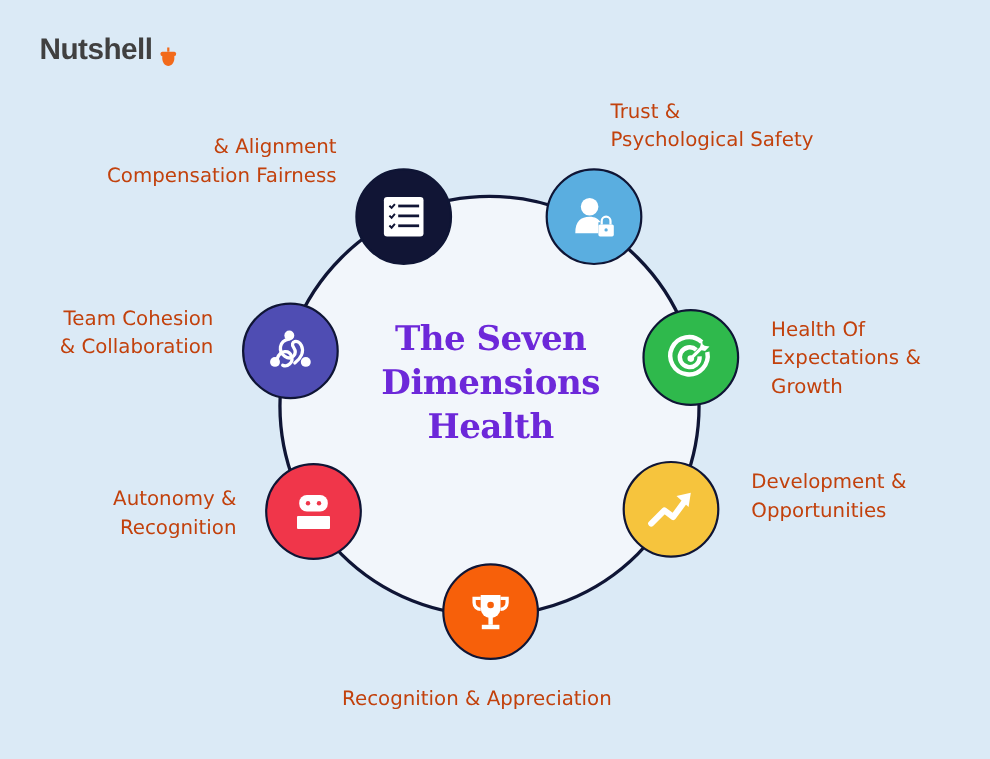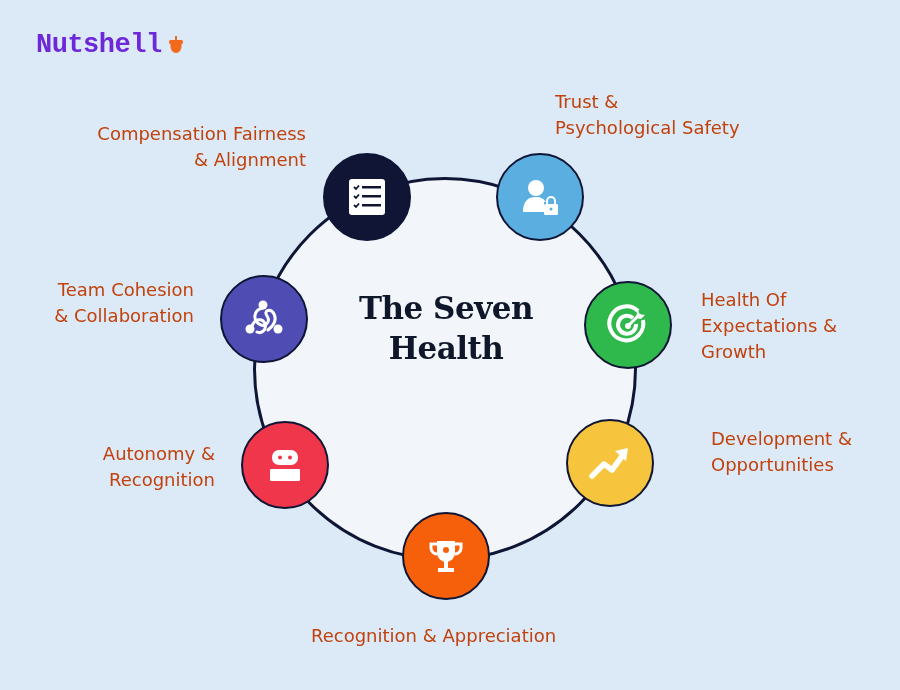--- a/index.html
+++ b/index.html
@@ -5,37 +5,37 @@
   html, body { margin: 0; padding: 0; }
   body {
     width: 900px; height: 690px;
     background: #dbeaf6;
     position: relative; overflow: hidden;
     font-family: "DejaVu Sans", sans-serif;
     color: #0f1535;
   }
   .logo {
     position: absolute; left: 36px; top: 30px;
-    font-family: Liberation Mono, monospace;
+    font-family: Liberation Sans, sans-serif;
     font-weight: 700; font-size: 27px; letter-spacing: -0.5px;
-    color: #6d28d9; display: flex; align-items: center;
+    color: #404040; display: flex; align-items: flex-end;
   }
   .logo .acorn { margin-left: 6px; width: 16px; height: 18px; }
   .ring {
     position: absolute; left: 253px; top: 177px;
     width: 378px; height: 378px;
     border: 3px solid #0f1535; border-radius: 50%;
     background: #f2f6fb;
   }
   .center-title {
     position: absolute; left: 318px; top: 288px; width: 256px;
     text-align: center;
     font-family: "DejaVu Serif", serif;
     font-weight: 700; font-size: 31px; line-height: 40px;
-    color: #0f172a; letter-spacing: -0.5px;
+    color: #6d28d9; letter-spacing: -0.5px;
   }
   .node {
     position: absolute; width: 88px; height: 88px;
     border: 2.5px solid #0f1535; border-radius: 50%;
     display: flex; align-items: center; justify-content: center;
     box-sizing: border-box;
   }
   .node svg { width: 46px; height: 46px; }
   .label {
     position: absolute; font-size: 18px; line-height: 26px;
@@ -52,37 +52,38 @@
     <rect x="7" y="0" width="2" height="4" fill="#f26a1b"></rect>
     <rect x="1" y="4" width="14" height="4" rx="1.5" fill="#f26a1b"></rect>
     <path d="M2.5 8 H13.5 V10 C13.5 14 11 17 8 17 C5 17 2.5 14 2.5 10 Z" fill="#f26a1b"></path>
   </svg>
 </div>
 
 <div class="ring"></div>
 
 <div class="center-title">
   <div>The Seven</div>
+  <div>Dimensions</div>
   <div>Health</div>
 </div>
 
 <div class="node" style="left:323px; top:153px; background:#111535;">
   <svg viewBox="0 0 46 46">
     <rect x="5" y="5" width="36" height="36" rx="3" fill="#ffffff"></rect>
     <path d="M10 13 l2 2 l3 -3.5" stroke="#111535" stroke-width="1.8" fill="none"></path>
     <rect x="18" y="12" width="19" height="2.5" fill="#111535"></rect>
     <path d="M10 22 l2 2 l3 -3.5" stroke="#111535" stroke-width="1.8" fill="none"></path>
     <rect x="18" y="21" width="19" height="2.5" fill="#111535"></rect>
     <path d="M10 31 l2 2 l3 -3.5" stroke="#111535" stroke-width="1.8" fill="none"></path>
     <rect x="18" y="30" width="19" height="2.5" fill="#111535"></rect>
   </svg>
 </div>
 <div class="label right-align" style="right:594px; top:121px;">
+  <div>&amp; Alignment</div>
   <div>Compensation Fairness</div>
-  <div>&amp; Alignment</div>
 </div>
 
 <div class="node" style="left:496px; top:153px; background:#5aaee0;">
   <svg viewBox="0 0 46 46">
     <circle cx="19" cy="14" r="8" fill="#ffffff"></circle>
     <path d="M6 38 C6 27 11 23 19 23 C24 23 27 25 29 28 L27 28 L27 38 Z" fill="#ffffff"></path>
     <rect x="27" y="30" width="14" height="11" rx="1.5" fill="#ffffff"></rect>
     <path d="M30 30 V27 a4 4 0 0 1 8 0 V30" stroke="#ffffff" stroke-width="2" fill="none"></path>
     <circle cx="34" cy="35" r="1.5" fill="#5aaee0"></circle>
   </svg>
@@ -106,21 +107,21 @@
   <div>Expectations &amp;</div>
   <div>Growth</div>
 </div>
 
 <div class="node" style="left:566px; top:419px; background:#f6c43d;">
   <svg viewBox="0 0 46 46">
     <path d="M5 36 L17 24 L25 30 L36 15" stroke="#ffffff" stroke-width="5.5" fill="none" stroke-linecap="round" stroke-linejoin="round"></path>
     <path d="M28 11 L41 8 L39 21 Z" fill="#ffffff"></path>
   </svg>
 </div>
-<div class="label" style="left:683px; top:426px;margin-left:28px;">
+<div class="label" style="left:683px; top:426px;">
   <div>Development &amp;</div>
   <div>Opportunities</div>
 </div>
 
 <div class="node" style="left:402px; top:512px; background:#f7600a;">
   <svg viewBox="0 0 46 46">
     <path d="M14 8 H32 V20 A9 9 0 0 1 14 20 Z" fill="#ffffff"></path>
     <path d="M14 11 H8 V15 A6 6 0 0 0 14 21" stroke="#ffffff" stroke-width="3" fill="none"></path>
     <path d="M32 11 H38 V15 A6 6 0 0 1 32 21" stroke="#ffffff" stroke-width="3" fill="none"></path>
     <circle cx="23" cy="17" r="3" fill="#f7600a"></circle>

